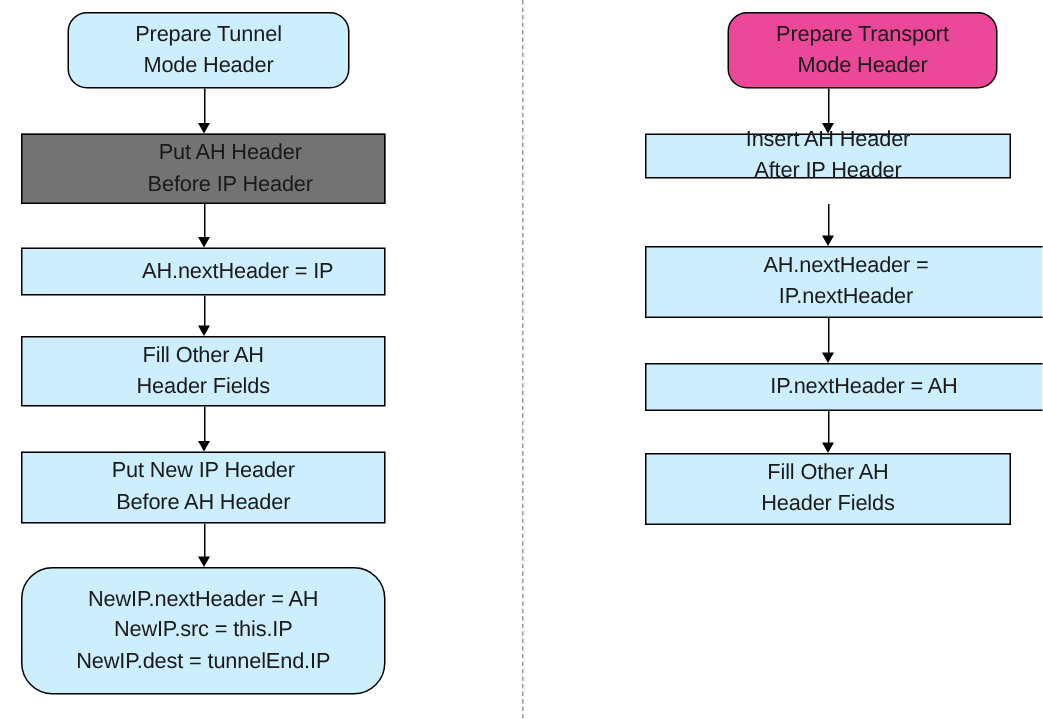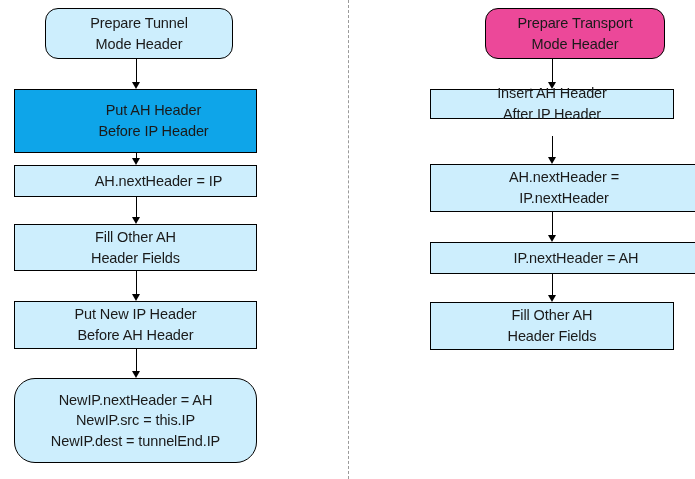--- a/index.html
+++ b/index.html
@@ -75,21 +75,21 @@
     <div class="connector" style="left: 136px; top: 136px; height: 23px; background: rgb(0, 0, 0);"></div>
     <div class="arrowhead" style="left: 132px; top: 158px; border-top-color: rgb(0, 0, 0);"></div>
     <div class="connector" style="left: 136px; top: 197px; height: 21px; background: rgb(0, 0, 0);"></div>
     <div class="arrowhead" style="left: 132px; top: 217px; border-top-color: rgb(0, 0, 0);"></div>
     <div class="connector" style="left: 136px; top: 271px; height: 24px; background: rgb(0, 0, 0);"></div>
     <div class="arrowhead" style="left: 132px; top: 294px; border-top-color: rgb(0, 0, 0);"></div>
     <div class="connector" style="left: 136px; top: 349px; height: 23px; background: rgb(0, 0, 0);"></div>
     <div class="arrowhead" style="left: 132px; top: 371px; border-top-color: rgb(0, 0, 0);"></div>
     <div class="node rounded" style="left: 45px; top: 8px; width: 188px; height: 51px; background: rgb(205, 238, 253); border-color: rgb(0, 0, 0);"><span class="label">Prepare Tunnel
 Mode Header</span></div>
-    <div class="node" style="left: 14px; top: 89px; width: 243px; height: 64px; background: #0ea5e9; border-color: rgb(0, 0, 0); padding-left: 36px;"><span class="label">Put AH Header
+    <div class="node" style="left: 14px; top: 89px; width: 243px; height: 47px; background: #737373; border-color: rgb(0, 0, 0); padding-left: 36px;"><span class="label">Put AH Header
 Before IP Header</span></div>
     <div class="node" style="left: 14px; top: 165px; width: 243px; height: 32px; background: rgb(205, 238, 253); border-color: rgb(0, 0, 0); padding-left: 46px;"><span class="label">AH.nextHeader = IP</span></div>
     <div class="node" style="left: 14px; top: 224px; width: 243px; height: 47px; background: rgb(205, 238, 253); border-color: rgb(0, 0, 0);"><span class="label">Fill Other AH
 Header Fields</span></div>
     <div class="node" style="left: 14px; top: 301px; width: 243px; height: 48px; background: rgb(205, 238, 253); border-color: rgb(0, 0, 0);"><span class="label">Put New IP Header
 Before AH Header</span></div>
     <div class="node" style="left: 14px; top: 378px; width: 243px; height: 85px; background: rgb(205, 238, 253); border-color: rgb(0, 0, 0); border-radius: 21px;"><span class="label">NewIP.nextHeader = AH
 NewIP.src = this.IP
 NewIP.dest = tunnelEnd.IP</span></div>
     <div class="connector" style="left: 552px; top: 59px; height: 24px; background: rgb(0, 0, 0);"></div>

